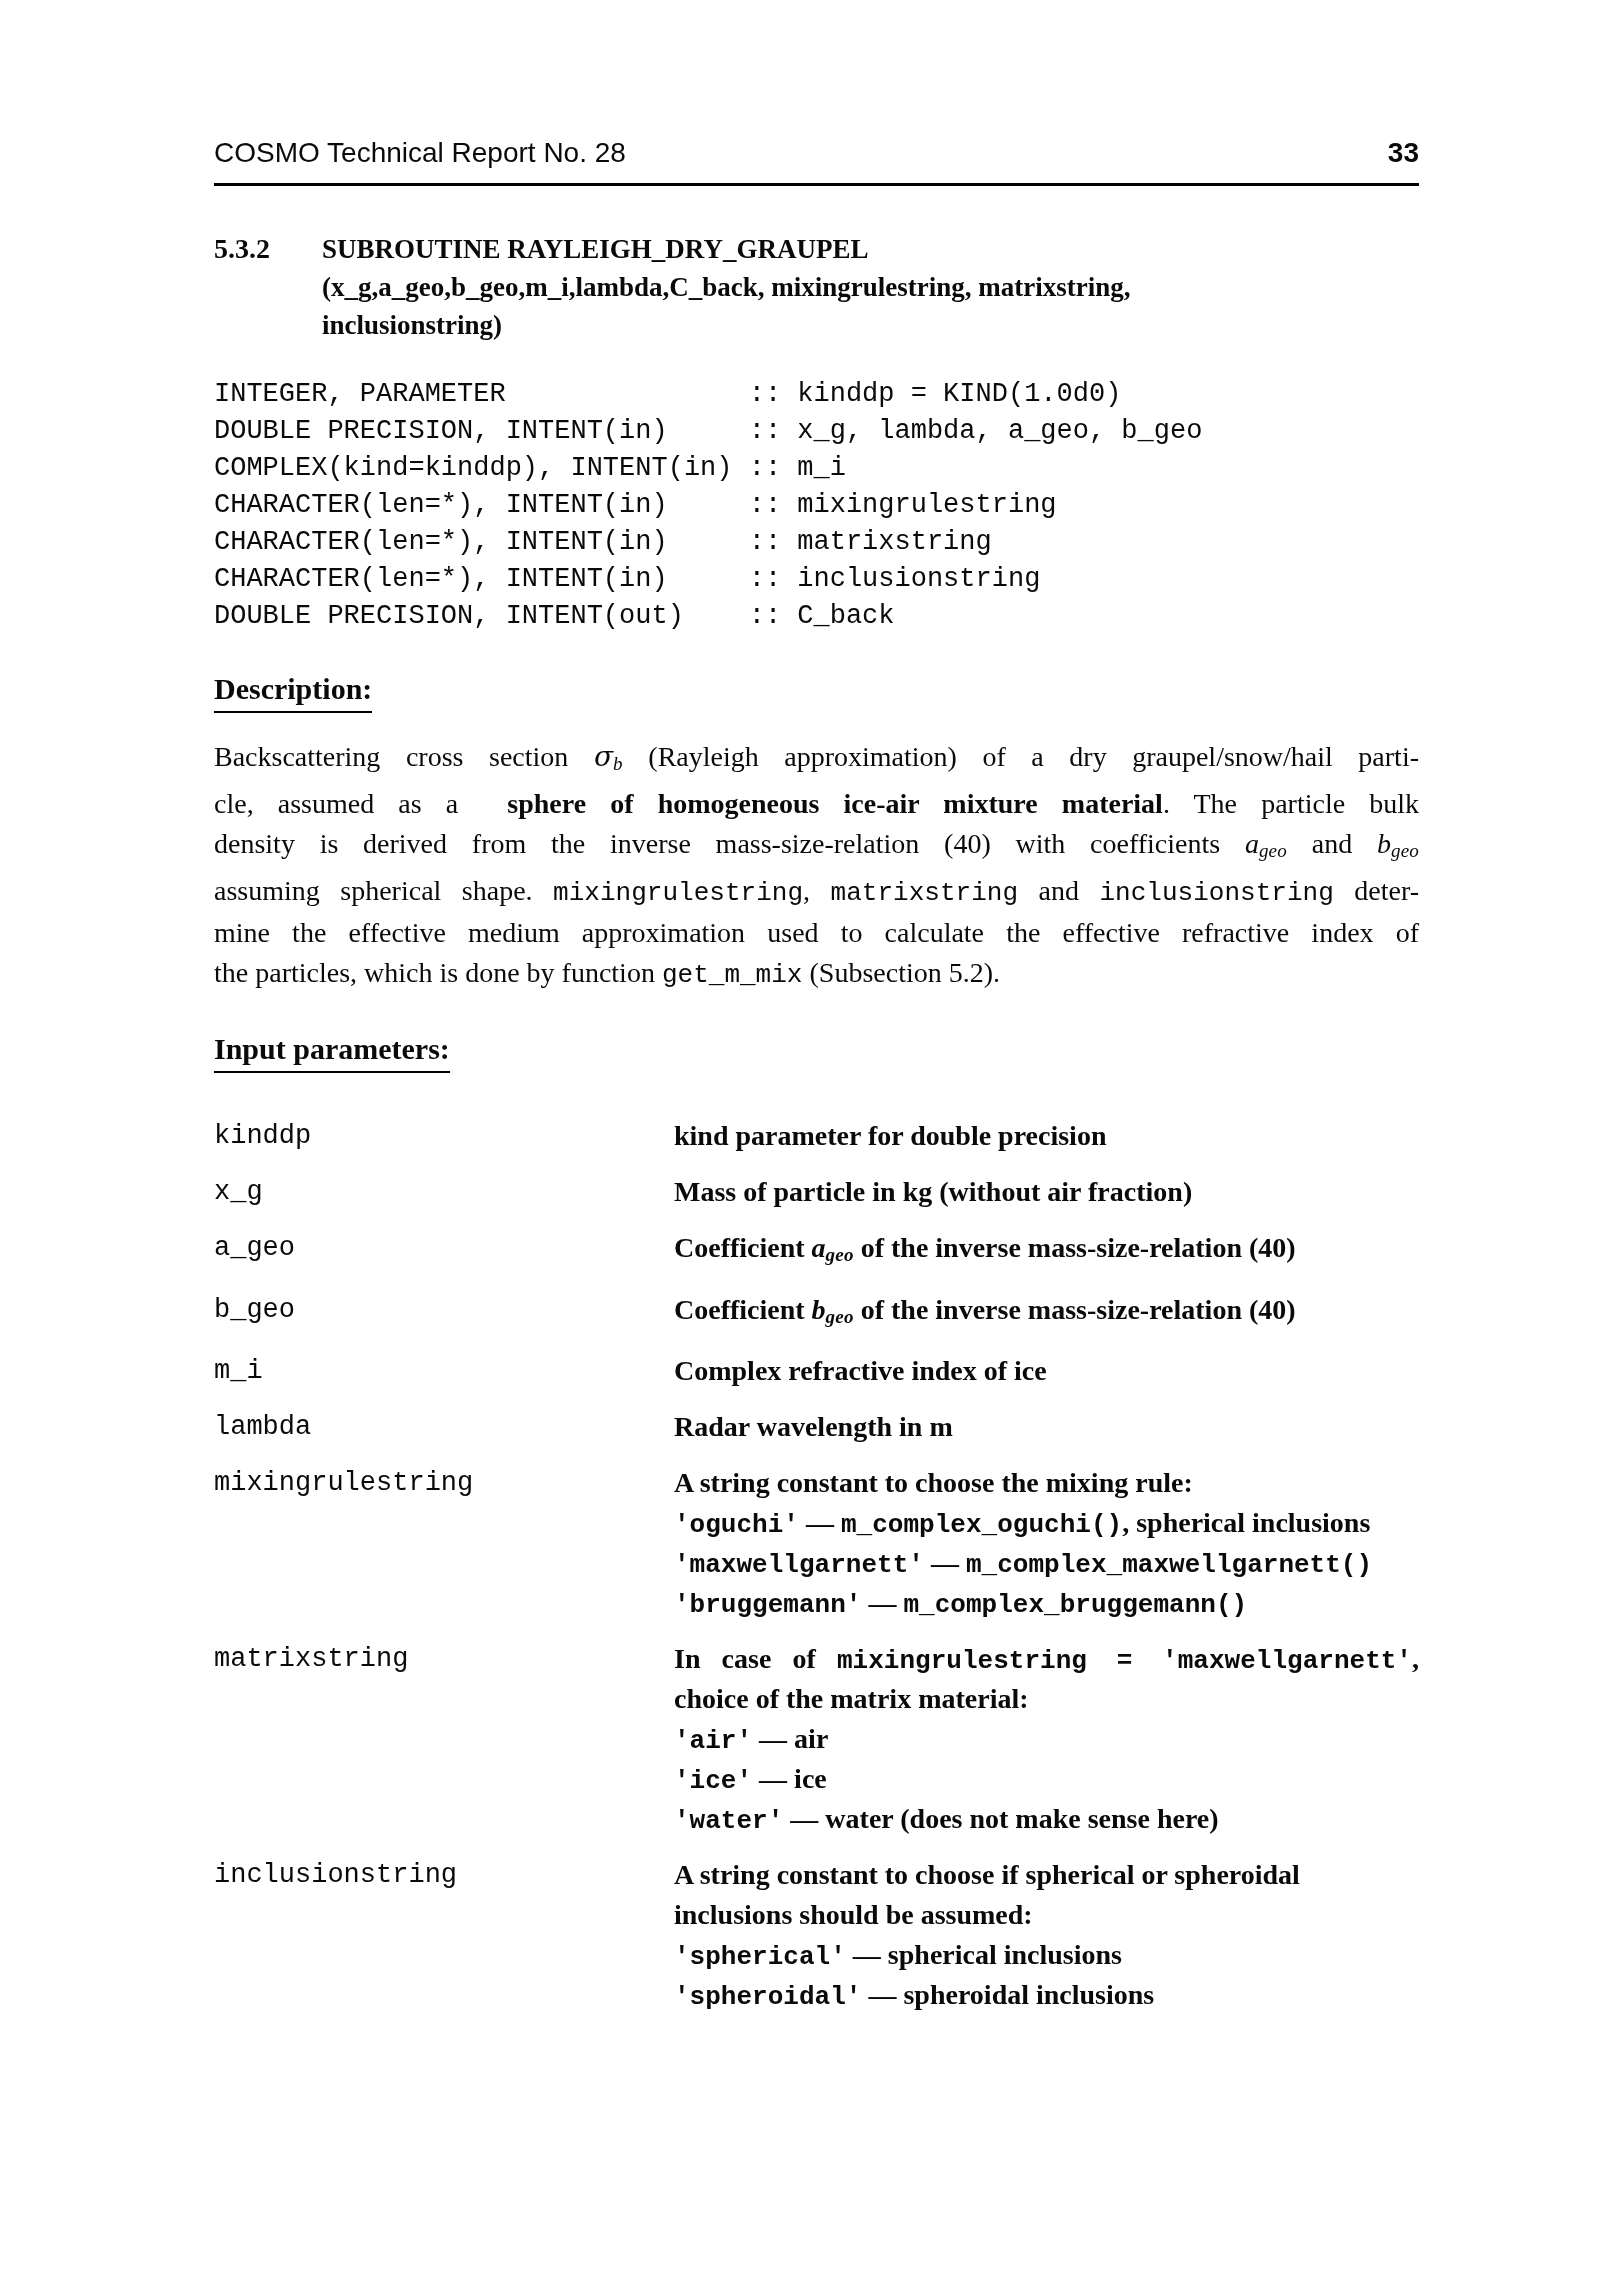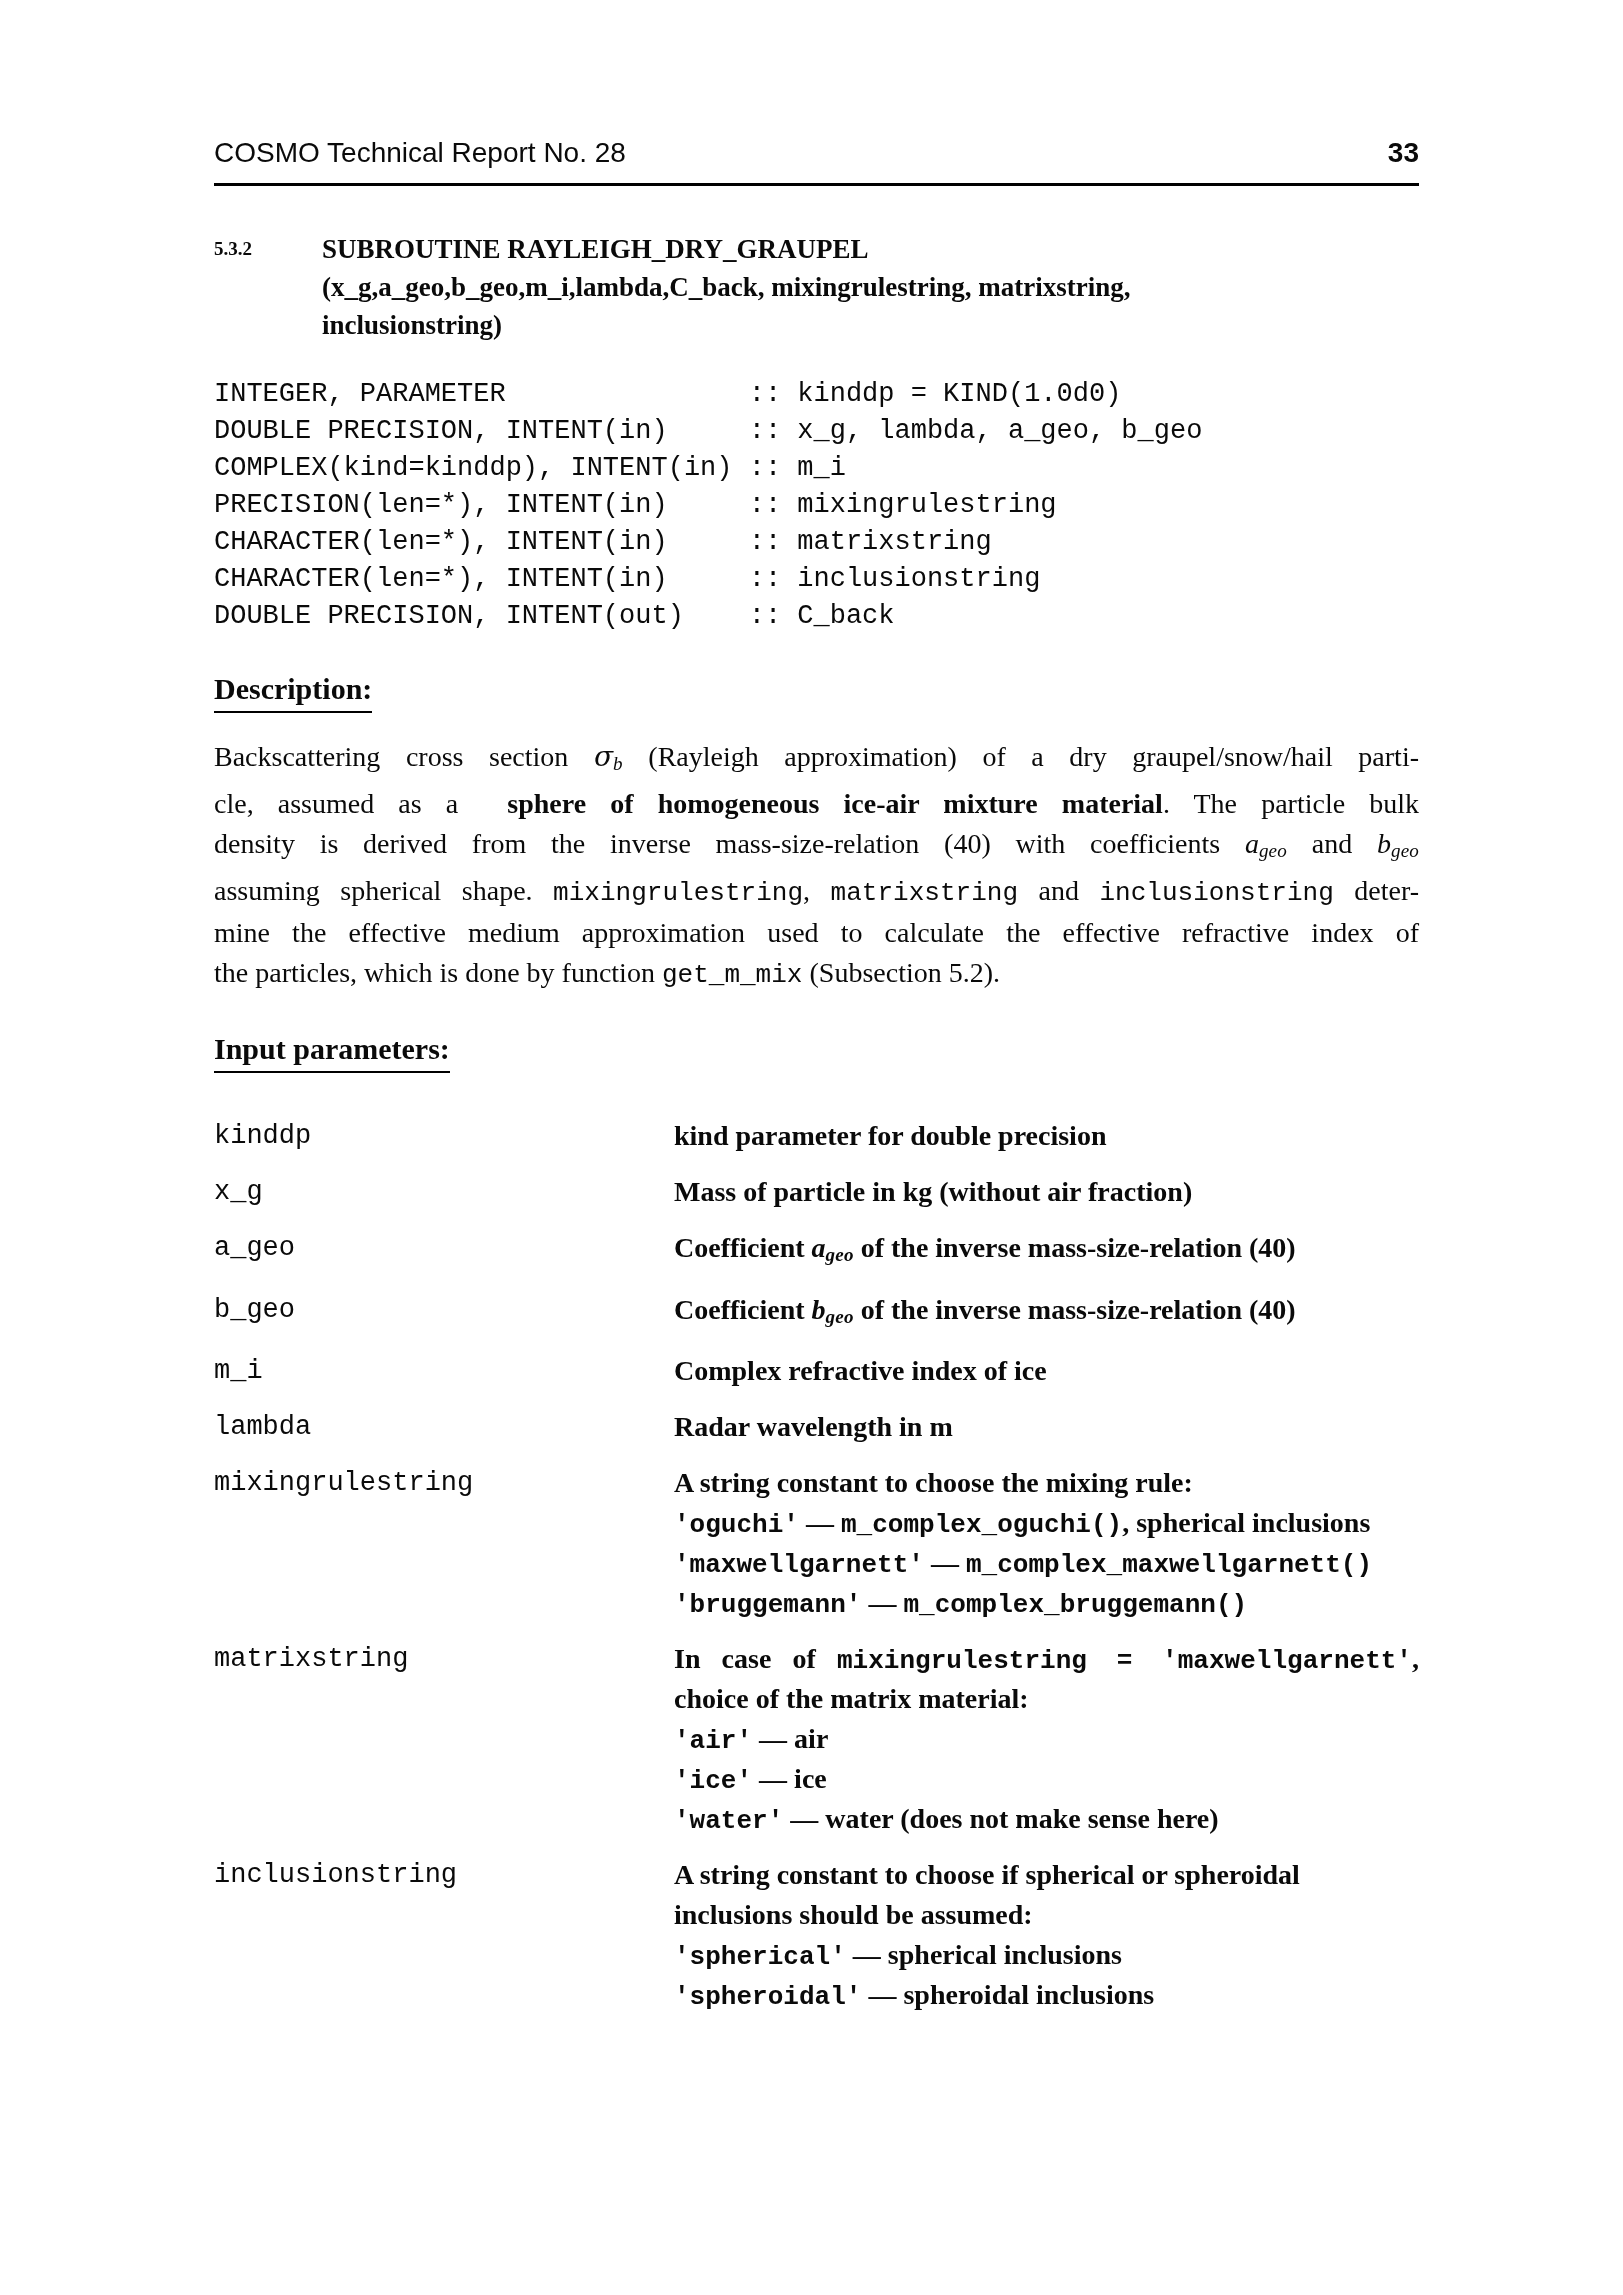--- a/index.html
+++ b/index.html
@@ -5,21 +5,21 @@
   html,body{margin:0;padding:0;background:#ffffff;}
   .page{position:relative;width:1624px;height:2295px;background:#ffffff;color:#0a0a0a;overflow:hidden;}
   .content{position:absolute;left:214px;top:136px;width:1205px;}
 
   .running-header{display:flex;justify-content:space-between;align-items:flex-end;
     font-family:"Liberation Sans",sans-serif;font-size:28px;line-height:34px;
     padding-bottom:13px;border-bottom:3.2px solid #000;}
   .pagenum{font-weight:bold;}
 
   .section-heading{margin-top:44px;display:flex;align-items:flex-start;}
-  .secnum{flex:0 0 108px;font-family:"Liberation Serif",serif;font-weight:bold;font-size:19px;line-height:38px;}
+  .secnum{flex:0 0 108px;font-family:"Liberation Serif",serif;font-weight:bold;font-size:28px;line-height:38px;}
   .sectitle{font-family:Liberation Serif, serif;font-weight:bold;font-size:27px;line-height:38px;}
   .sectitle .cline{white-space:pre;}
 
   .code{margin-top:32px;font-family:"Liberation Mono",monospace;font-size:27px;line-height:37px;}
   .code .cline{white-space:pre;}
 
   .subhead{display:table;margin-top:36px;font-family:"Liberation Serif",serif;font-weight:bold;
     font-size:30px;line-height:36px;padding-bottom:4px;border-bottom:2.4px solid #000;}
   .subhead2{}
 
@@ -57,21 +57,21 @@
           <div class="cline">SUBROUTINE RAYLEIGH_DRY_GRAUPEL</div>
           <div class="cline">(x_g,a_geo,b_geo,m_i,lambda,C_back, mixingrulestring, matrixstring,</div>
           <div class="cline">inclusionstring)</div>
         </div>
     </div>
 
     <div class="code" id="decl-block">
         <div class="cline">INTEGER, PARAMETER               :: kinddp = KIND(1.0d0)</div>
         <div class="cline">DOUBLE PRECISION, INTENT(in)     :: x_g, lambda, a_geo, b_geo</div>
         <div class="cline">COMPLEX(kind=kinddp), INTENT(in) :: m_i</div>
-        <div class="cline">PRECISION(len=*), INTENT(in)     :: mixingrulestring</div>
+        <div class="cline">CHARACTER(len=*), INTENT(in)     :: mixingrulestring</div>
         <div class="cline">CHARACTER(len=*), INTENT(in)     :: matrixstring</div>
         <div class="cline">CHARACTER(len=*), INTENT(in)     :: inclusionstring</div>
         <div class="cline">DOUBLE PRECISION, INTENT(out)    :: C_back</div>
       </div>
 
     <div class="subhead">Description:</div>
 
     <div class="para" id="description-para">
         <div class="pline just"><span class="s-r">Backscattering cross section </span><span class="s-gk">σ</span><span class="s-isub">b</span><span class="s-r"> (Rayleigh approximation) of a dry graupel/snow/hail parti-</span></div>
         <div class="pline just"><span class="s-r">cle, assumed as a </span><span class="s-b">sphere of homogeneous ice-air mixture material</span><span class="s-r">. The particle bulk</span></div>

